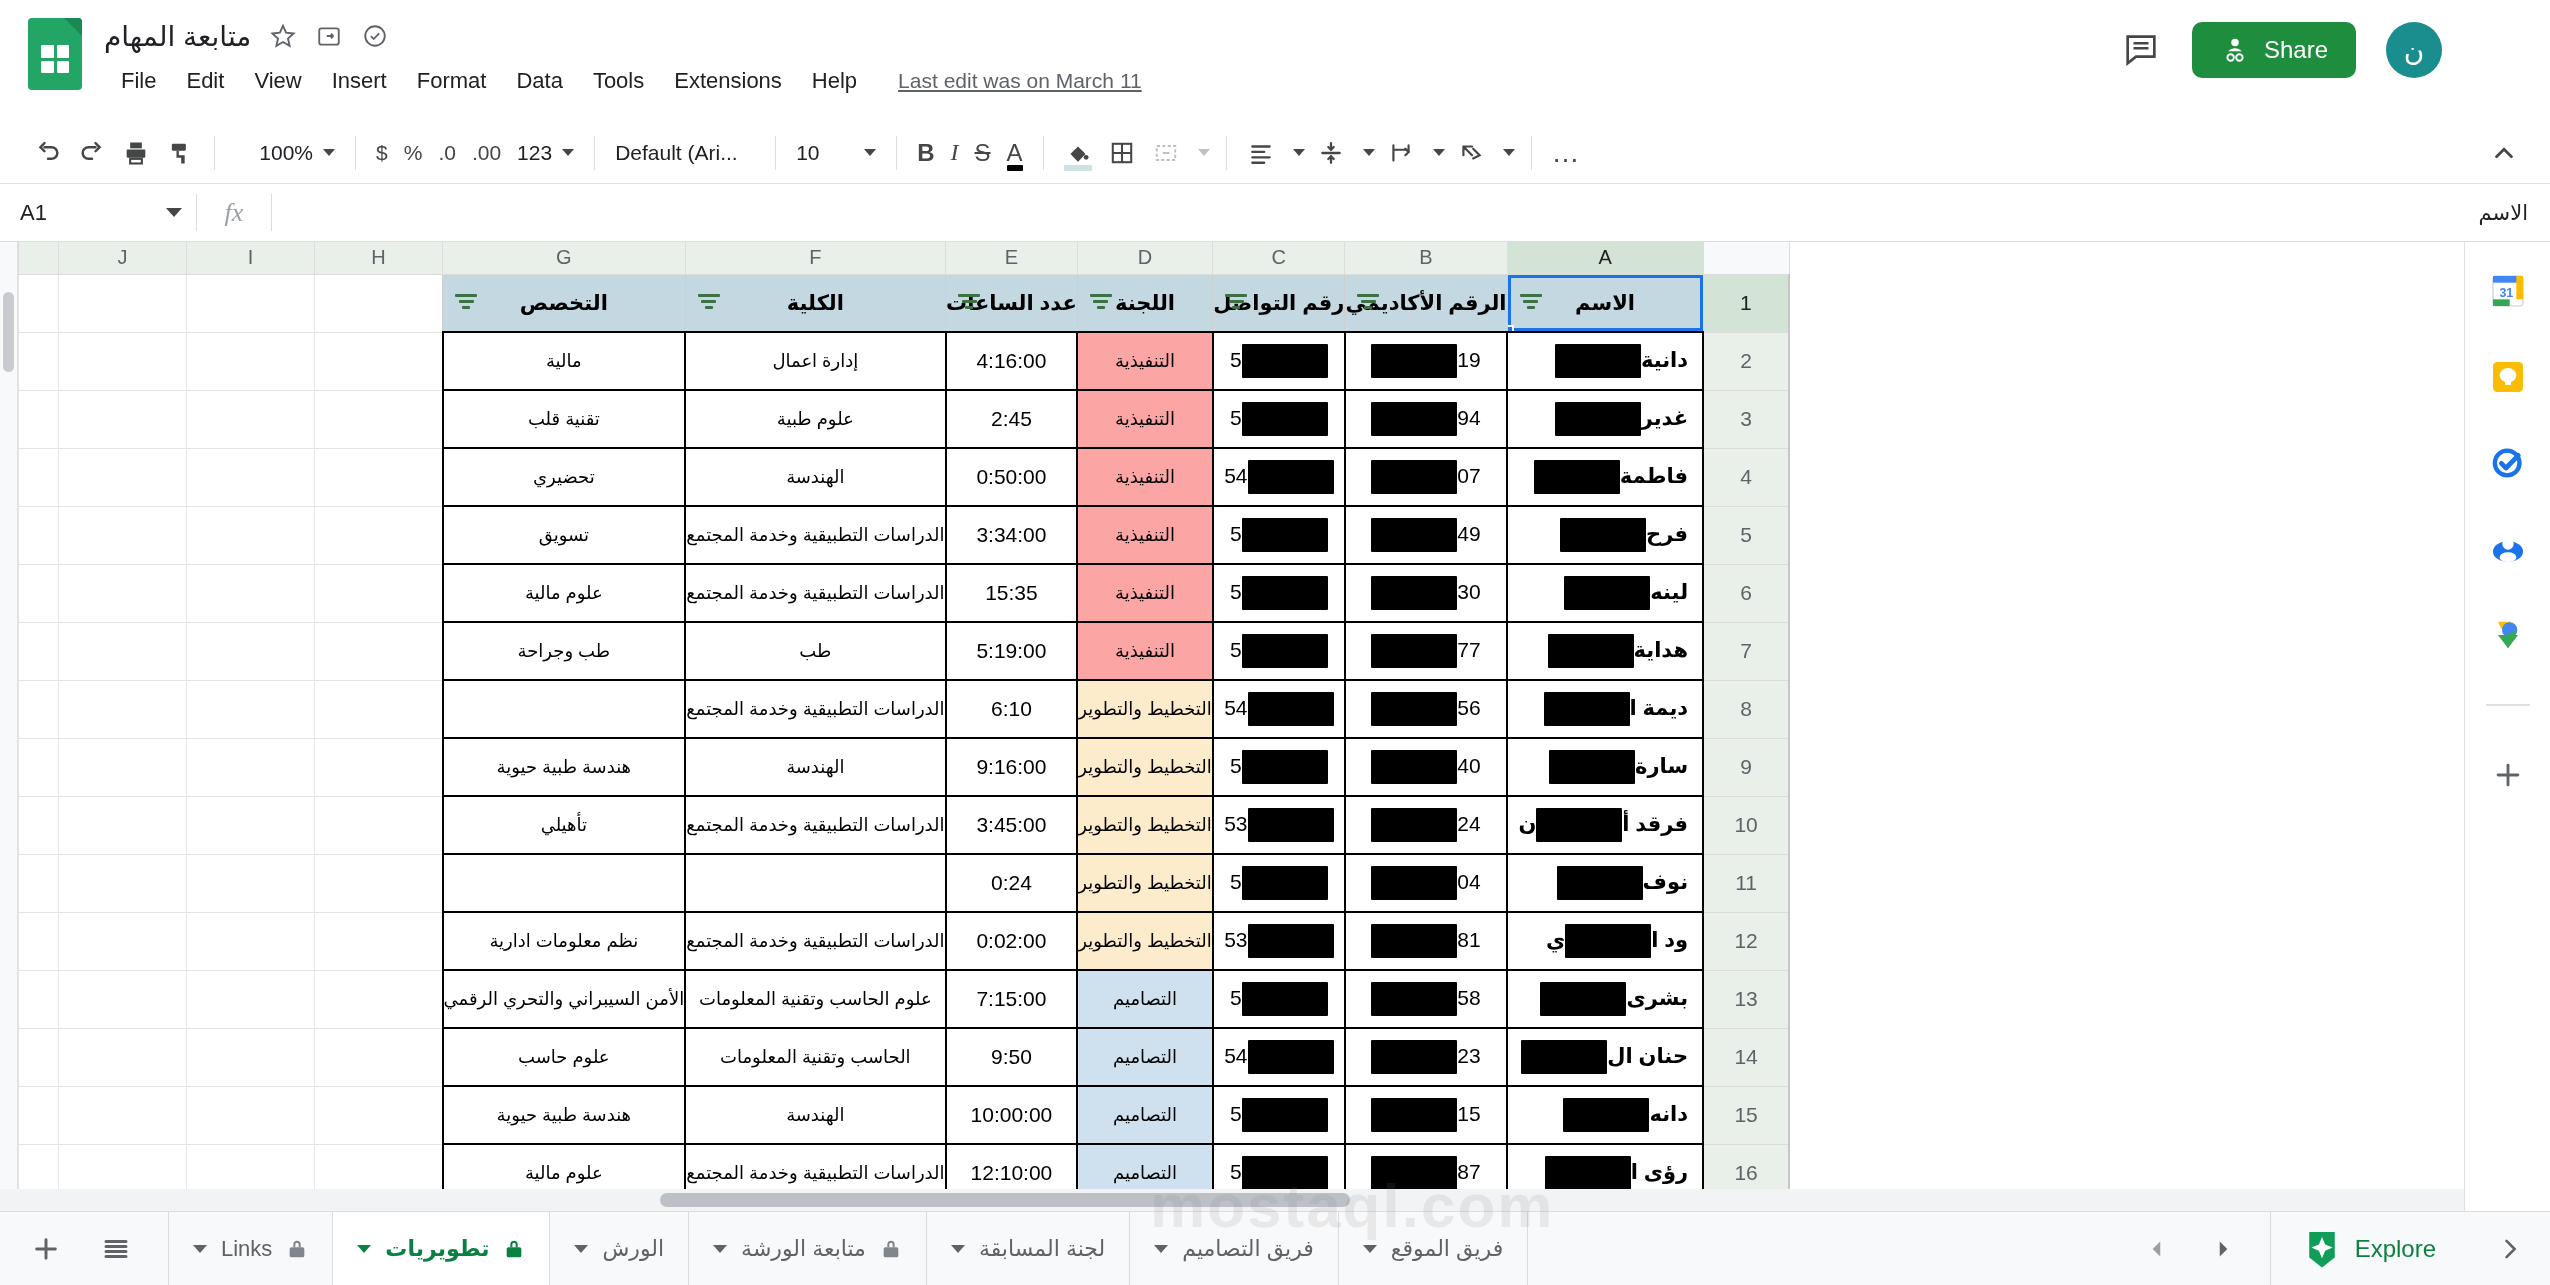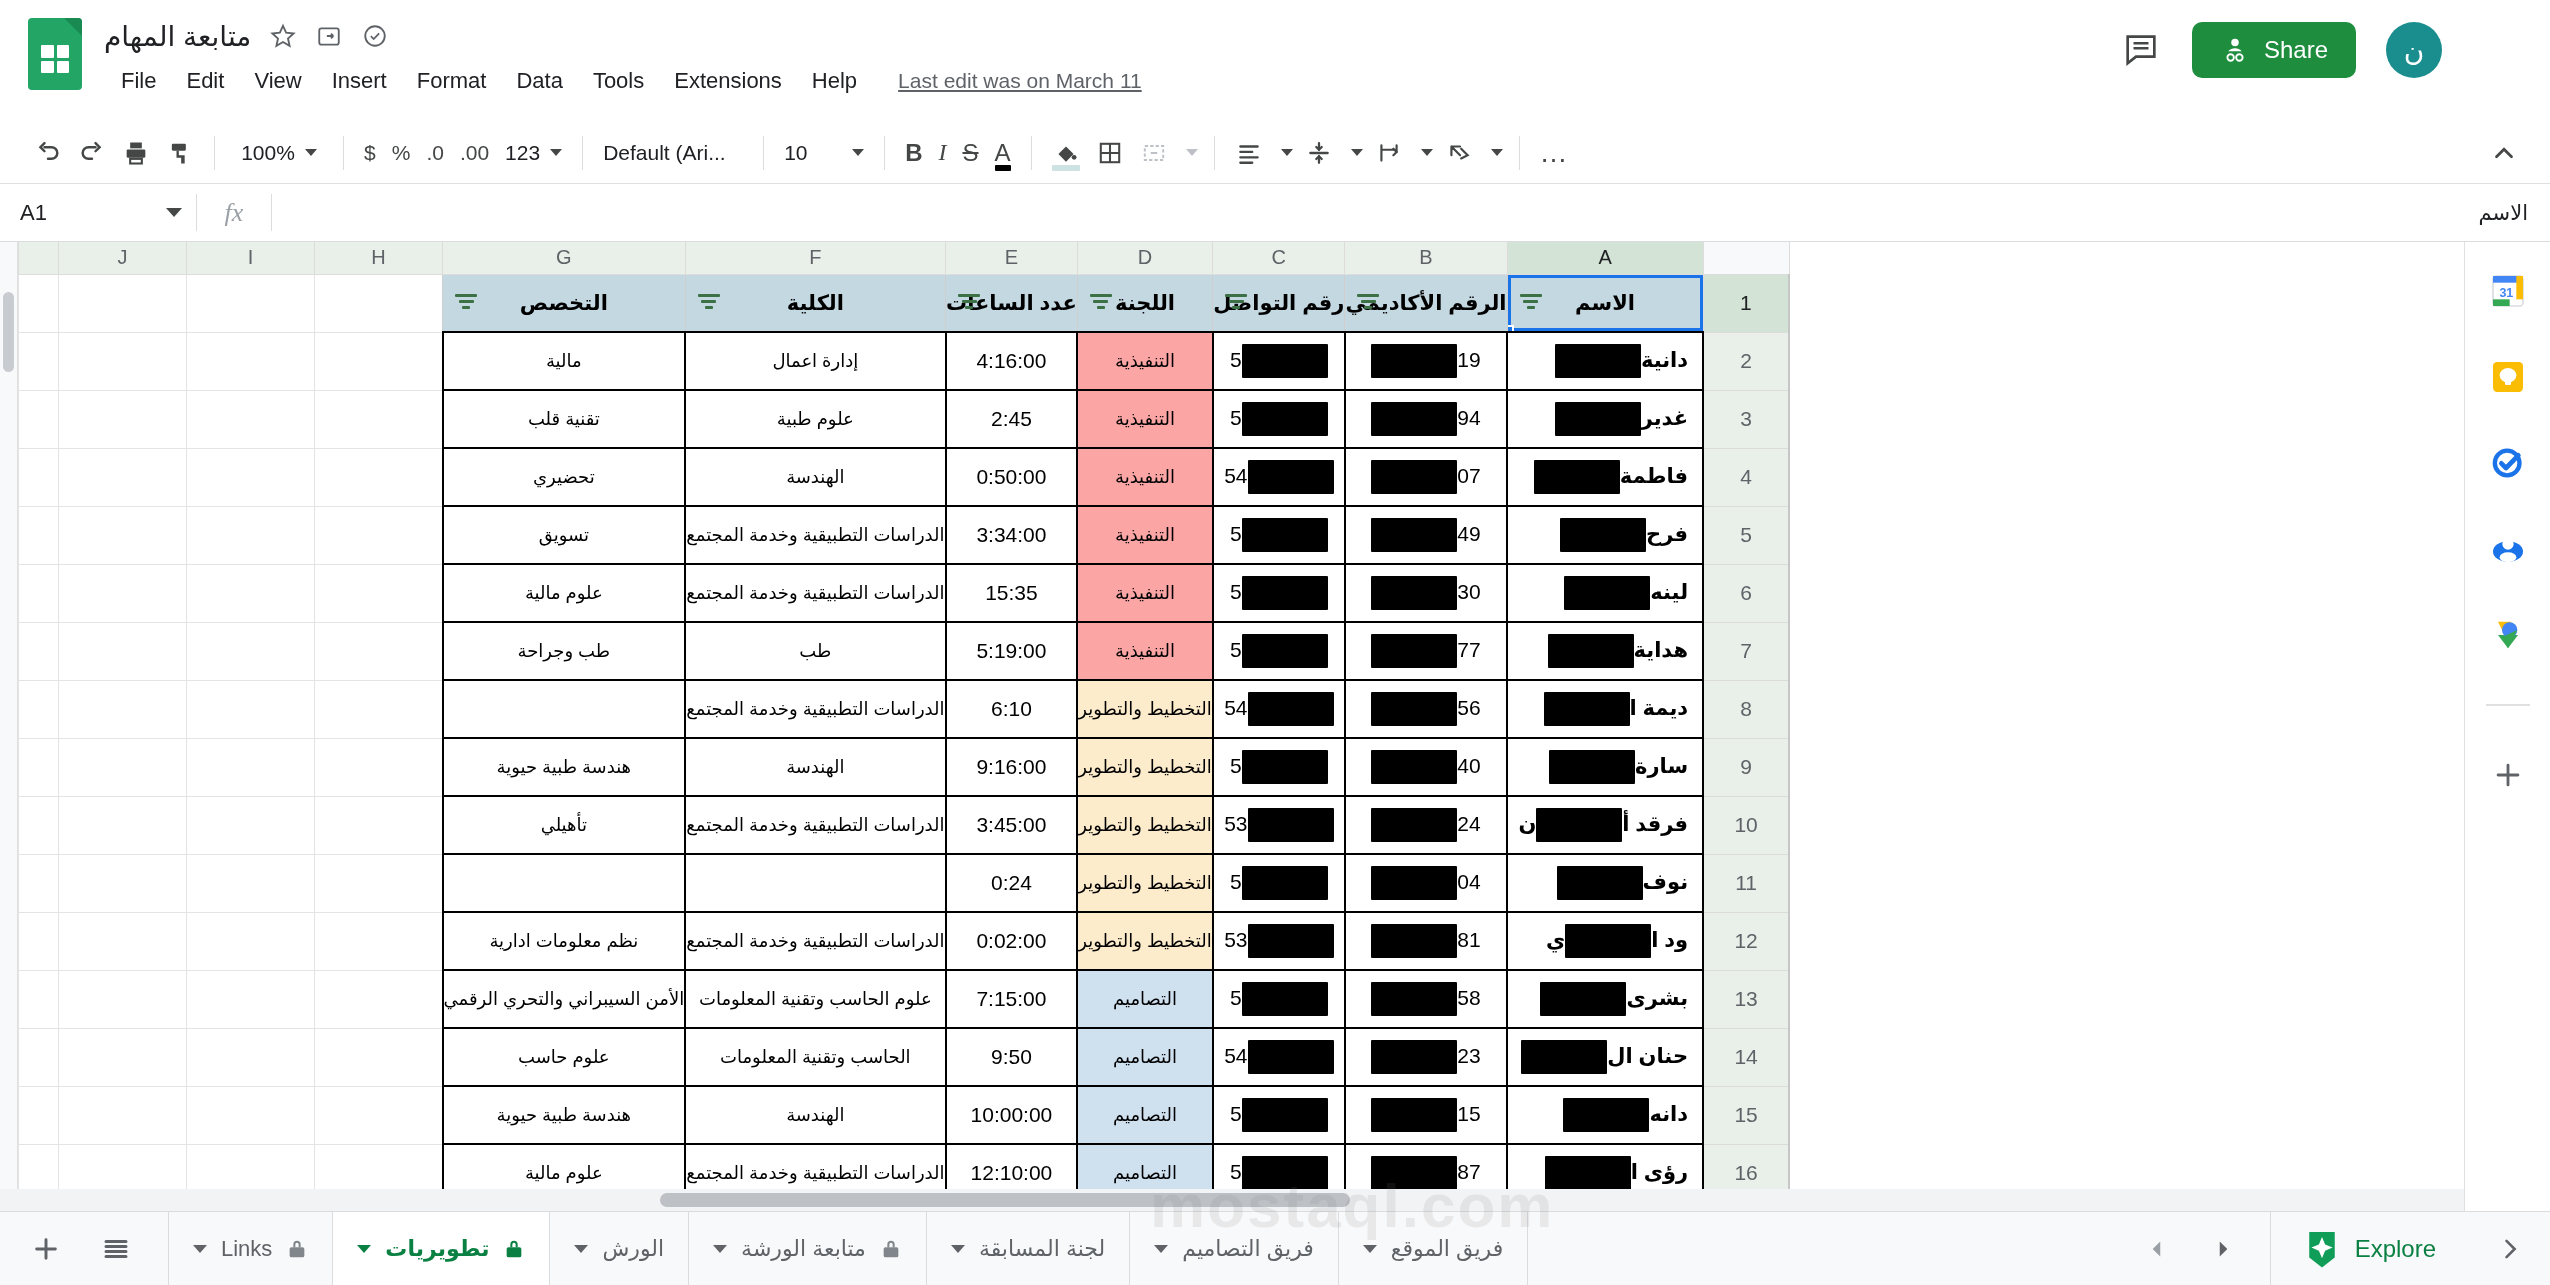--- a/index.html
+++ b/index.html
@@ -52,21 +52,21 @@
   .toolbar {
     height: 62px; display: flex; align-items: center; background: #fff;
     padding: 0 20px 0 26px; flex: 0 0 auto; position: relative;
     border-bottom: 1px solid #e0e0e0;
   }
   .tb { width: 44px; height: 44px; display: inline-flex; align-items: center; justify-content: center; color: #444746; border-radius: 5px; cursor: pointer; flex: 0 0 auto; }
   .tb.txt { width: auto; padding: 0 8px; font-size: 21px; }
   .tb-sep { width: 1px; height: 34px; background: #dadce0; margin: 0 12px; flex: 0 0 auto; }
   .tb-combo { display: inline-flex; align-items: center; gap: 4px; height: 44px; padding: 0 8px; border-radius: 5px; cursor: pointer; color: #202124; font-size: 21px; flex: 0 0 auto; }
   .caret { width: 0; height: 0; border-left: 6px solid transparent; border-right: 6px solid transparent; border-top: 7px solid #444746; margin-left: 6px; }
-  .zoom-box { width: 104px; justify-content: center; }
+  .zoom-box { width: 104px; justify-content: flex-end; margin-left: 12px; }
   .font-box { width: 156px; justify-content: flex-start; white-space: nowrap; overflow: hidden; gap: 40px; }
   .size-box { width: 96px; justify-content: space-between; }
   .tb-underline-black { position: relative; }
   .tb-underline-black::after { content:""; position:absolute; left:8px; right:8px; bottom:4px; height:6px; background:#000; border-radius:1px; }
   .tb-underline-fill { position: relative; }
   .tb-underline-fill::after { content:""; position:absolute; left:8px; right:8px; bottom:4px; height:6px; background:#cfe2e3; border-radius:1px; }
   .tb.disabled { color: #bdc1c6; }
   .collapse-btn { position: absolute; right: 24px; top: 9px; }
 
   

